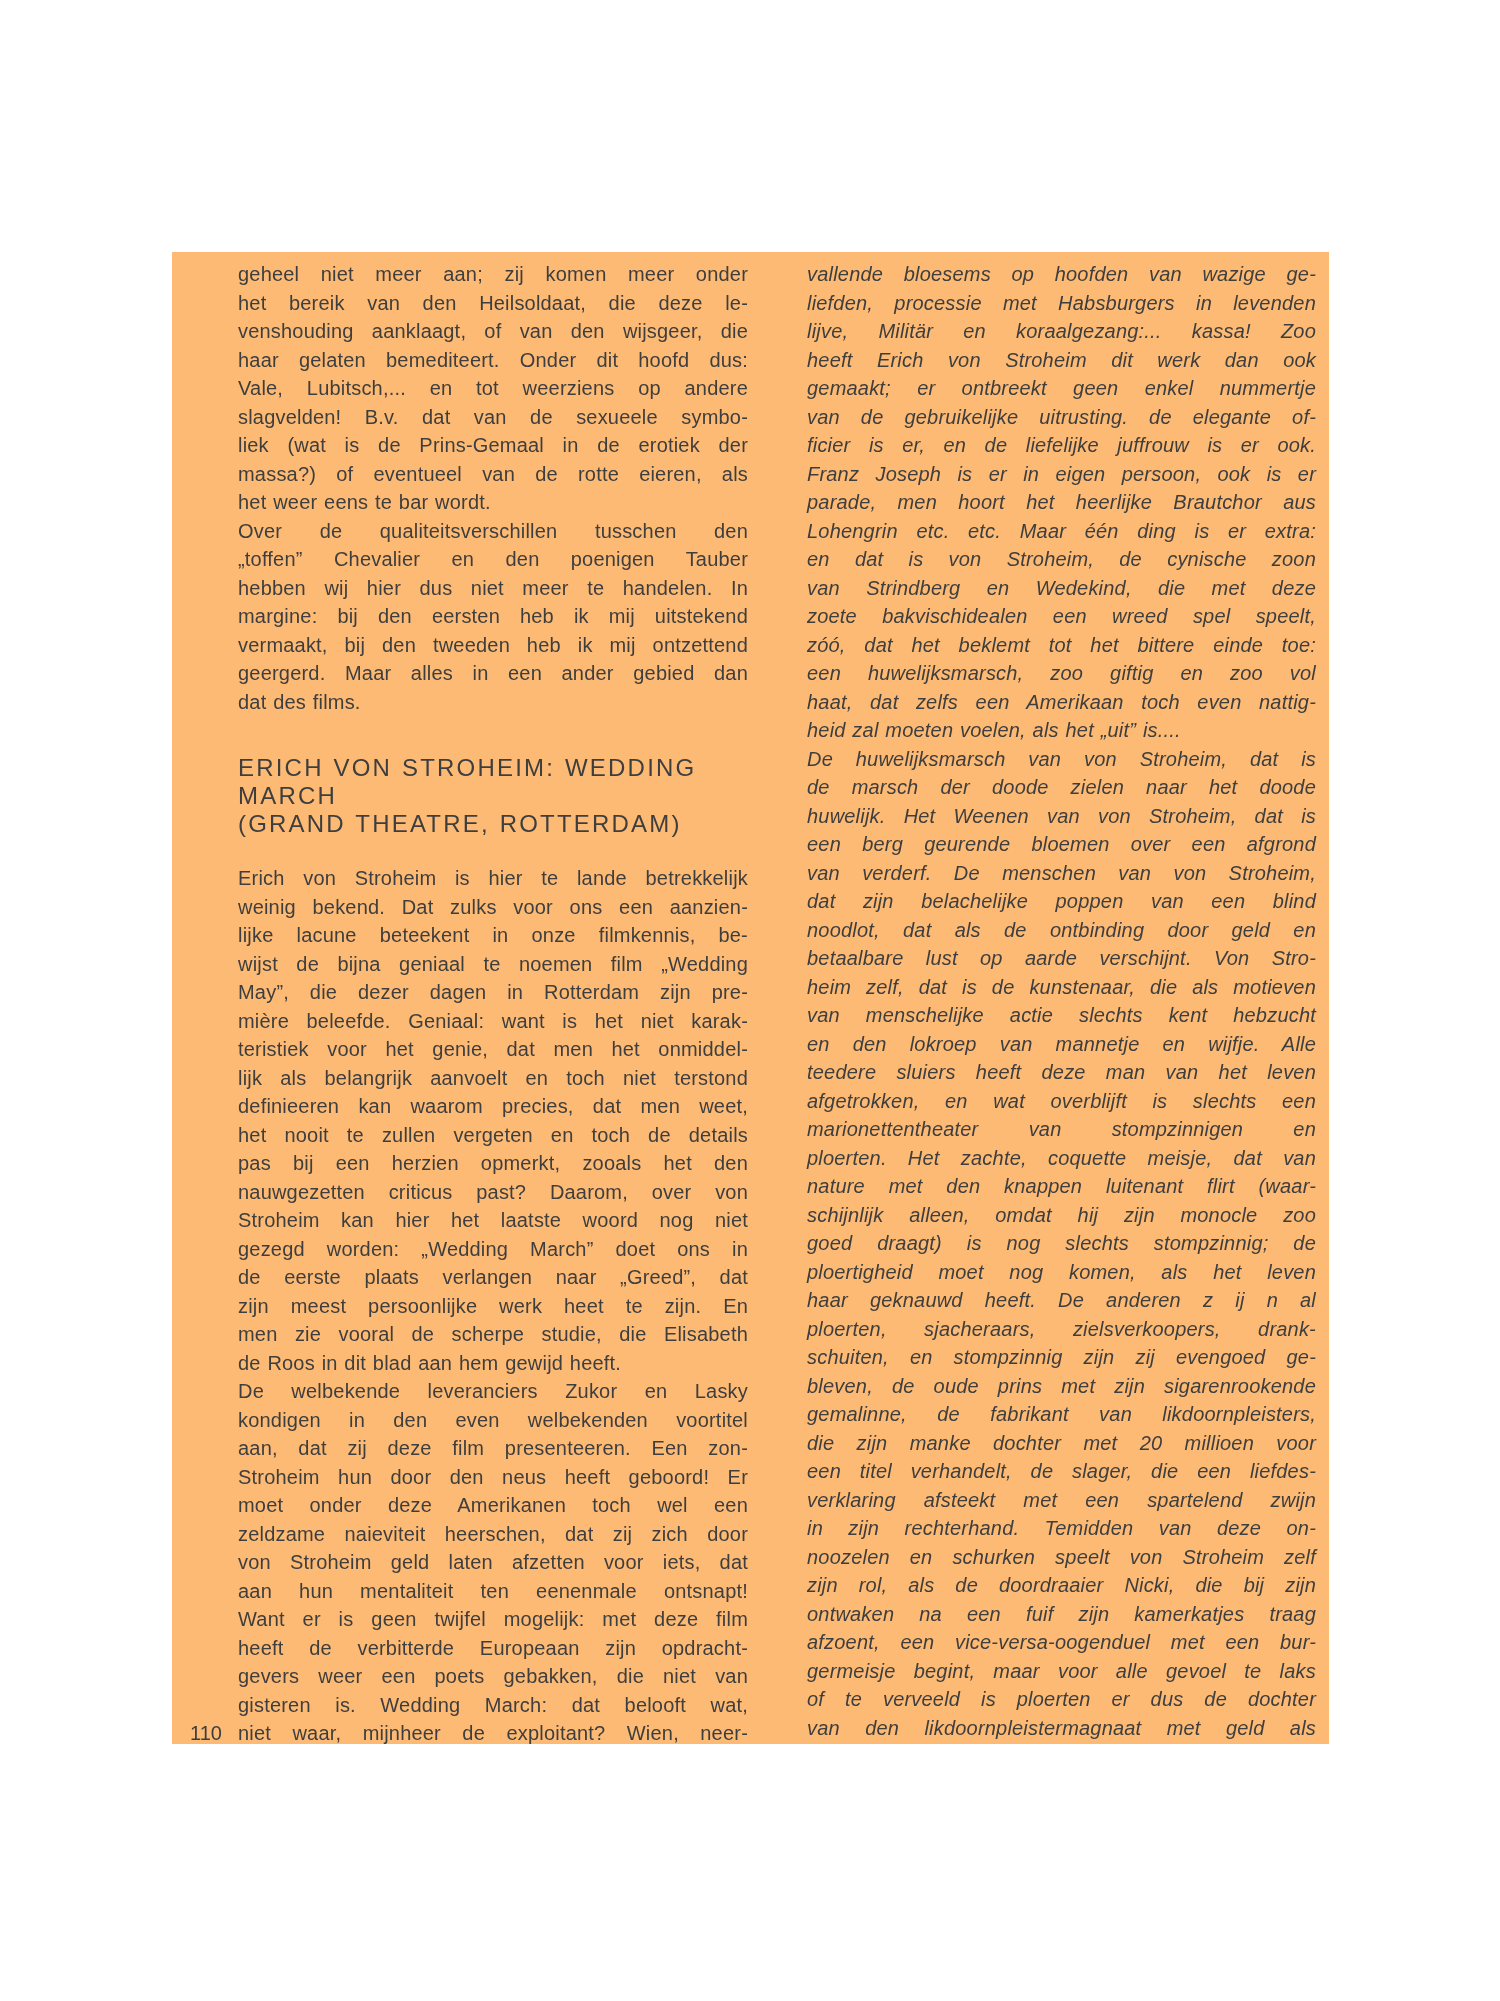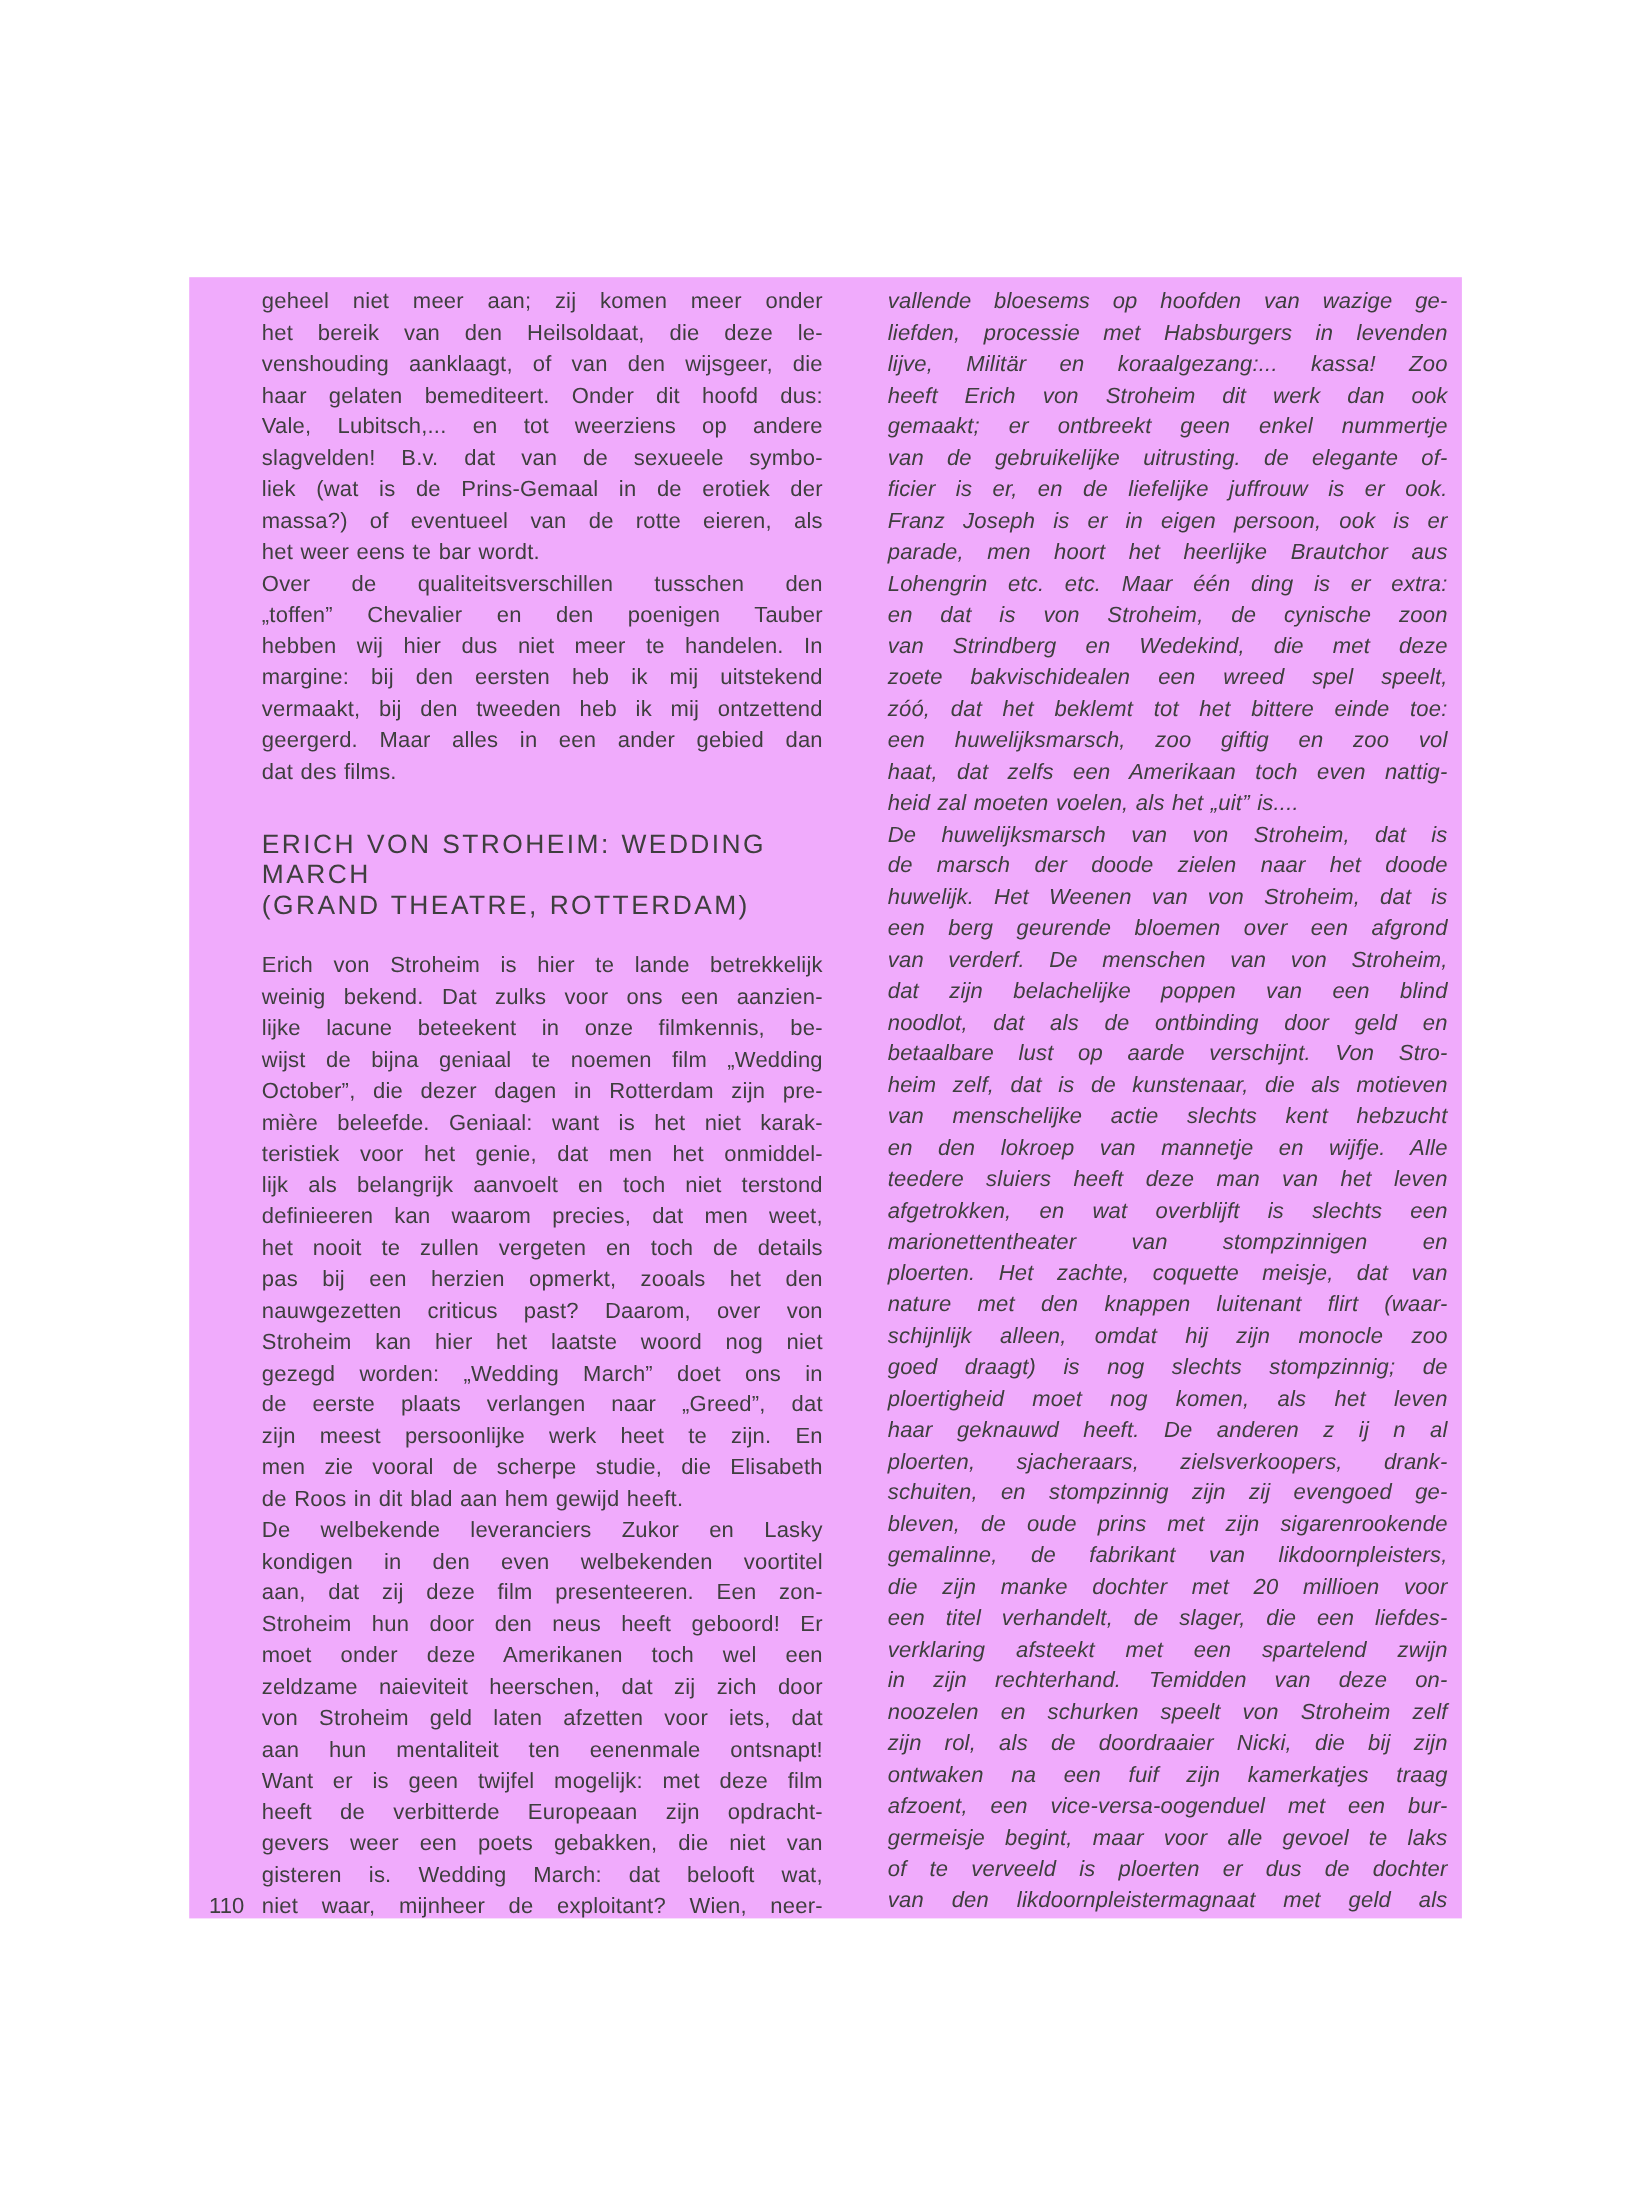--- a/index.html
+++ b/index.html
@@ -12,21 +12,21 @@
     height: 2001px;
     position: relative;
     font-family: "Liberation Sans", "DejaVu Sans", sans-serif;
   }
   .scan-page {
     position: absolute;
     left: 172px;
     top: 252px;
     width: 1157px;
     height: 1492px;
-    background: #f0abfc;
+    background: #fdba74;
     color: #3e3e3e;
     filter: blur(0.3px);
   }
   .col {
     position: absolute;
     top: 8px;
     font-size: 20px;
     line-height: 28.5px;
     letter-spacing: 0.2px;
     word-spacing: 1px;
@@ -84,21 +84,21 @@
       </div>
       <div class="heading">
         <div class="hline">ERICH VON STROHEIM: WEDDING MARCH</div>
         <div class="hline">(GRAND THEATRE, ROTTERDAM)</div>
       </div>
       <div class="para">
         <div class="pline">Erich von Stroheim is hier te lande betrekkelijk</div>
         <div class="pline">weinig bekend. Dat zulks voor ons een aanzien-</div>
         <div class="pline">lijke lacune beteekent in onze filmkennis, be-</div>
         <div class="pline">wijst de bijna geniaal te noemen film „Wedding</div>
-        <div class="pline">October”, die dezer dagen in Rotterdam zijn pre-</div>
+        <div class="pline">May”, die dezer dagen in Rotterdam zijn pre-</div>
         <div class="pline">mière beleefde. Geniaal: want is het niet karak-</div>
         <div class="pline">teristiek voor het genie, dat men het onmiddel-</div>
         <div class="pline">lijk als belangrijk aanvoelt en toch niet terstond</div>
         <div class="pline">definieeren kan waarom precies, dat men weet,</div>
         <div class="pline">het nooit te zullen vergeten en toch de details</div>
         <div class="pline">pas bij een herzien opmerkt, zooals het den</div>
         <div class="pline">nauwgezetten criticus past? Daarom, over von</div>
         <div class="pline">Stroheim kan hier het laatste woord nog niet</div>
         <div class="pline">gezegd worden: „Wedding March” doet ons in</div>
         <div class="pline">de eerste plaats verlangen naar „Greed”, dat</div>

